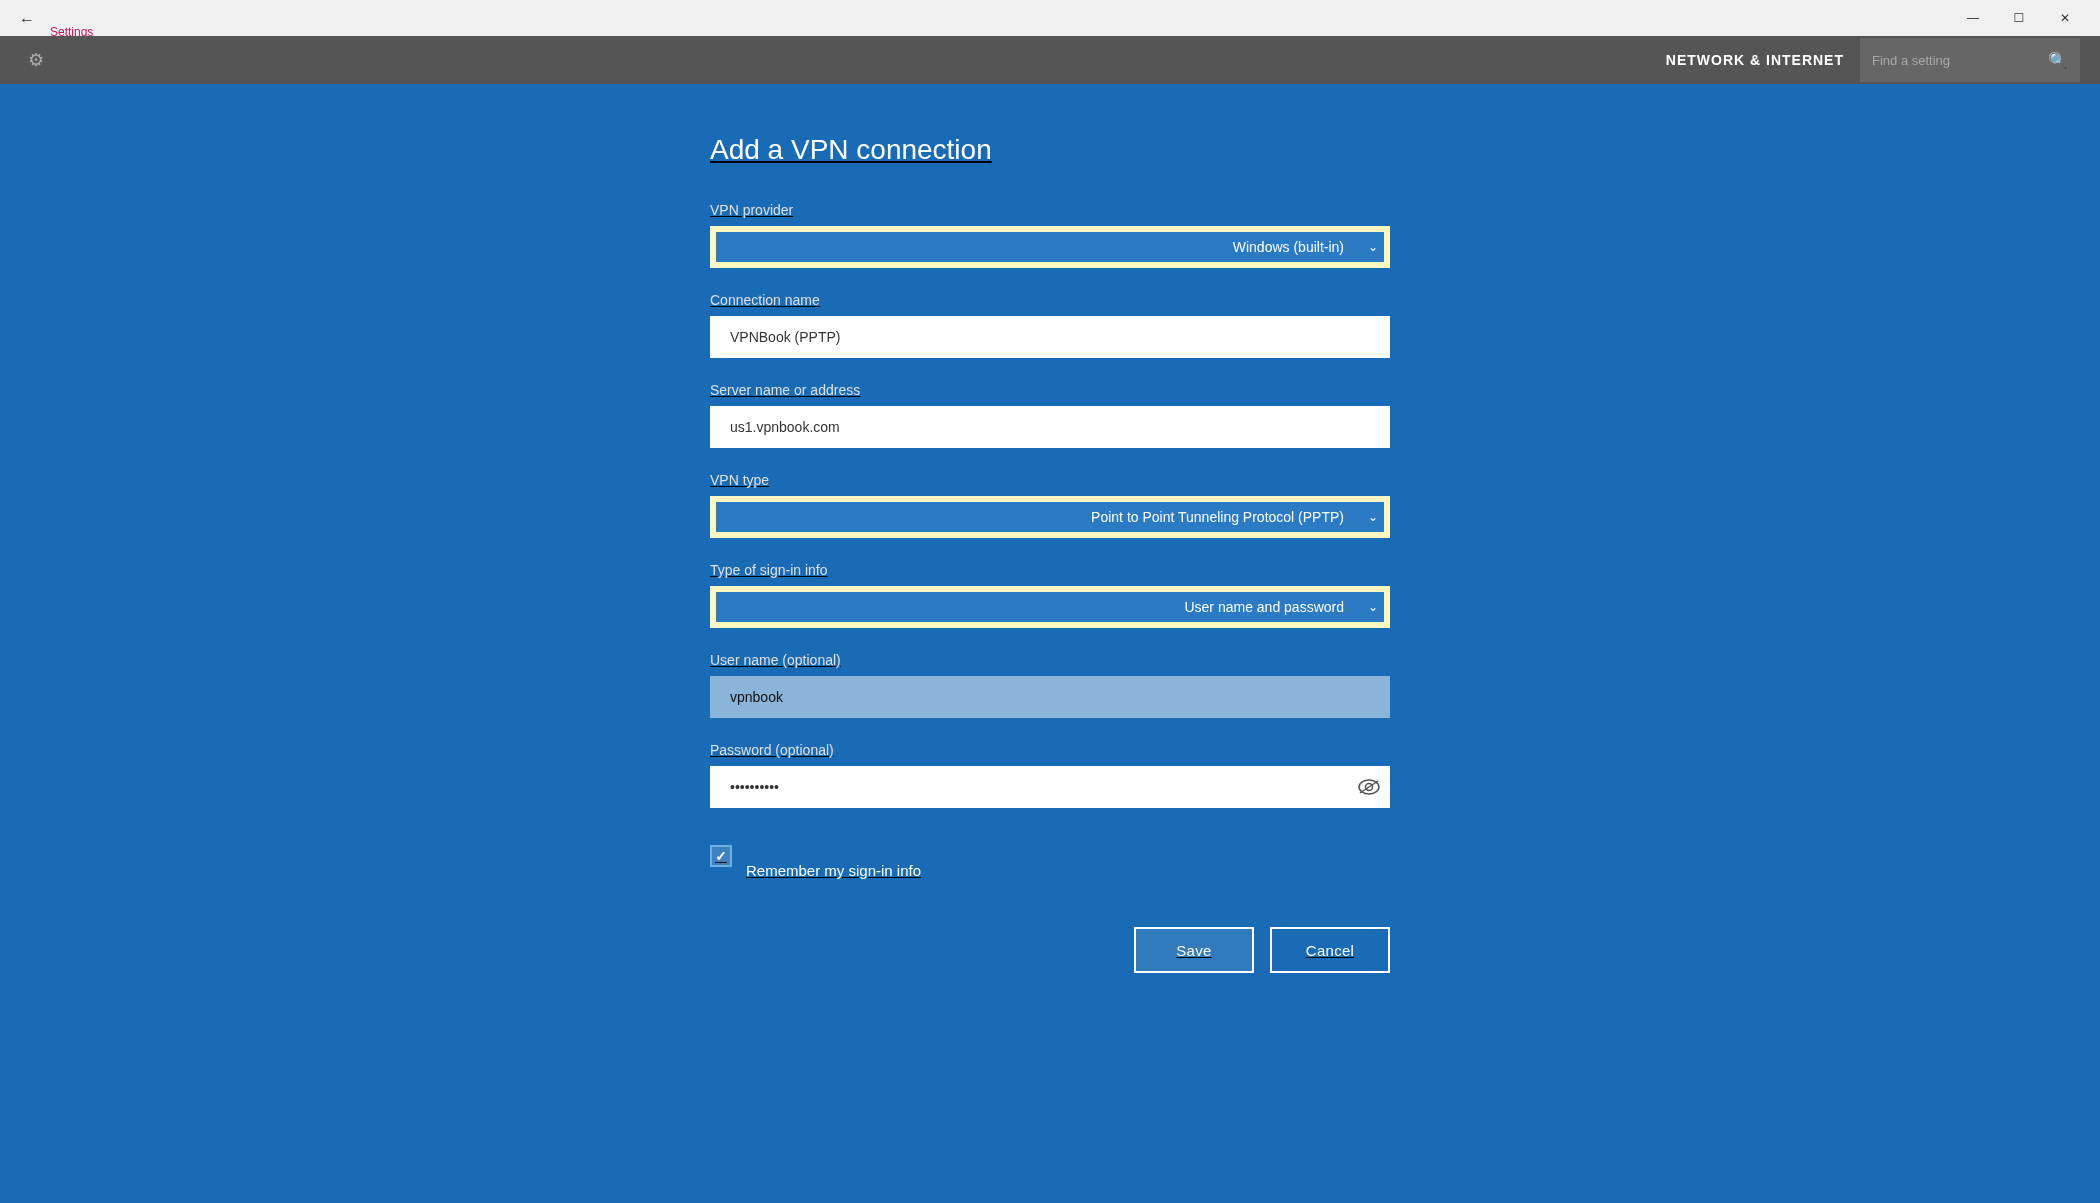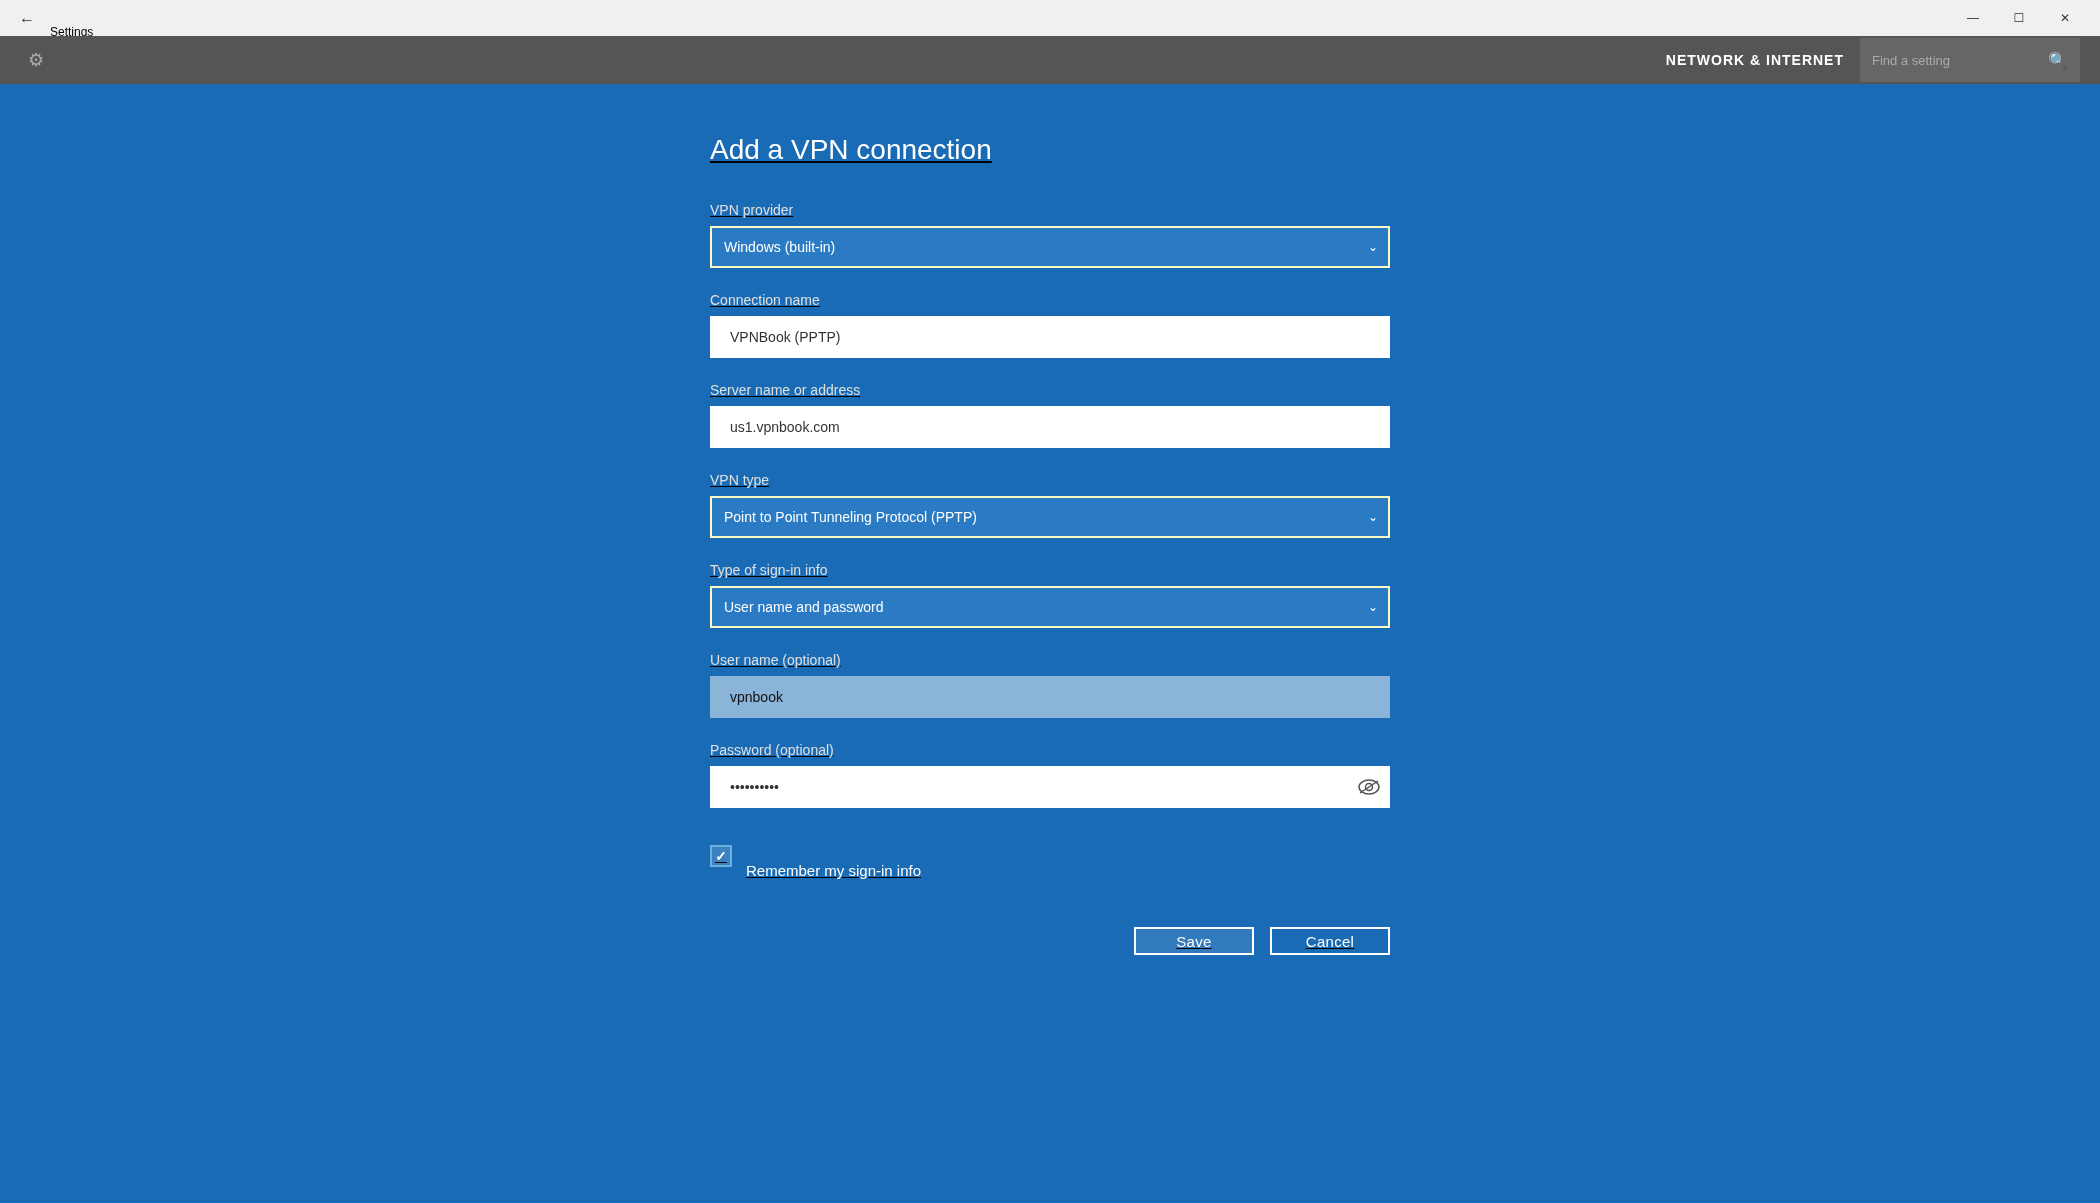--- a/index.html
+++ b/index.html
@@ -37,21 +37,21 @@
       justify-content: center;
       cursor: pointer;
       color: #333;
       font-size: 16px;
     }
 
     .title-bar-title {
       flex: 1;
       font-size: 12px;
       font-weight: 400;
-      color: #000000;
+      color: #be185d;
       margin-left: 8px;
       margin-top: 27px;
     }
 
     .title-bar-controls {
       display: flex;
       align-items: center;
       gap: 0;
     }
 
@@ -174,28 +174,29 @@
 
     .form-select-wrapper {
       position: relative;
       width: 100%;
     }
 
     .form-select {
       width: 100%;
       height: 42px;
       background: #2a7bc4;
-      border: 2px solid #fef9c3;
-      padding: 0 40px 0 12px;
+      border: 6px solid #fef9c3;
+      padding: 0 40px 0 0;
       font-size: 14px;
       color: white;
       outline: none;
       appearance: none;
       cursor: pointer;
       font-family: 'Segoe UI', Tahoma, Geneva, Verdana, sans-serif;
+      text-align: right;
     }
 
     .form-select option {
       color: #333;
       background: white;
     }
 
     .select-arrow {
       position: absolute;
       right: 12px;
@@ -261,21 +262,21 @@
 
     .buttons-row {
       display: flex;
       justify-content: flex-end;
       gap: 16px;
       margin-top: 48px;
       padding-bottom: 20px;
     }
 
     .btn {
-      height: 28px;
+      height: 46px;
       min-width: 120px;
       border: 2px solid white;
       background: transparent;
       color: white;
       font-size: 15px;
       cursor: pointer;
       font-family: 'Segoe UI', Tahoma, Geneva, Verdana, sans-serif;
       padding: 0 28px;
       font-weight: 400;
       letter-spacing: 0.3px;

